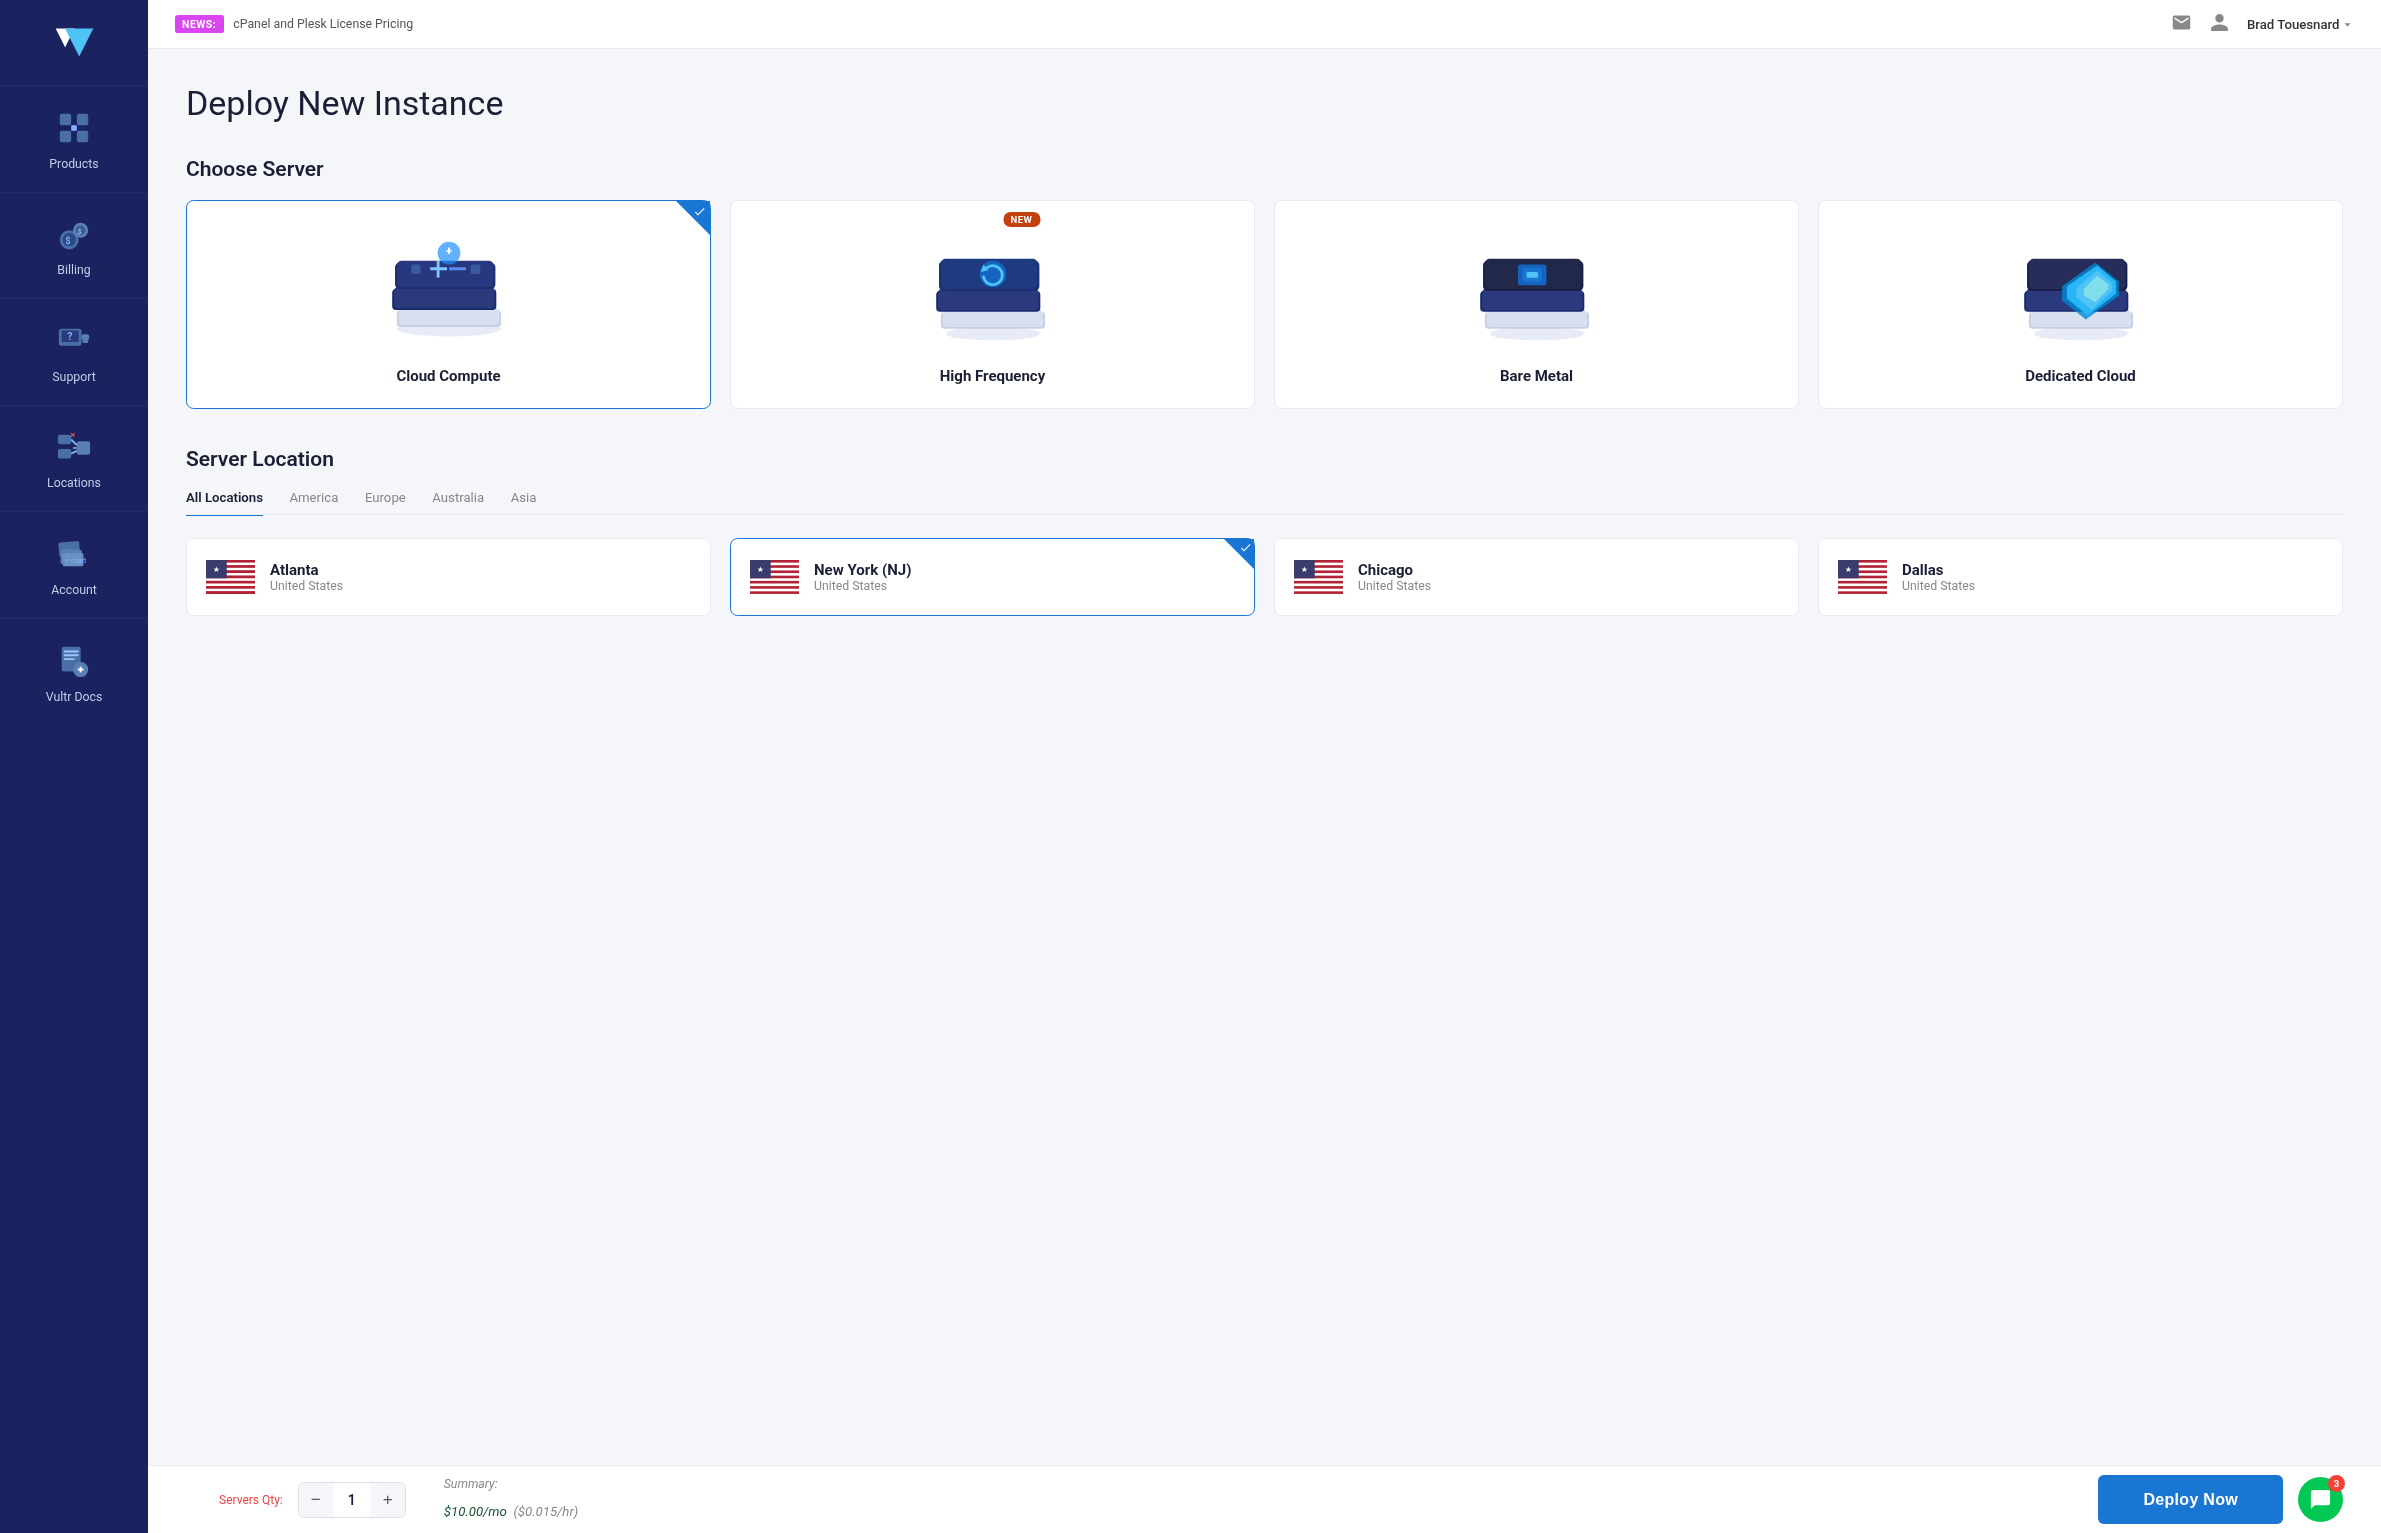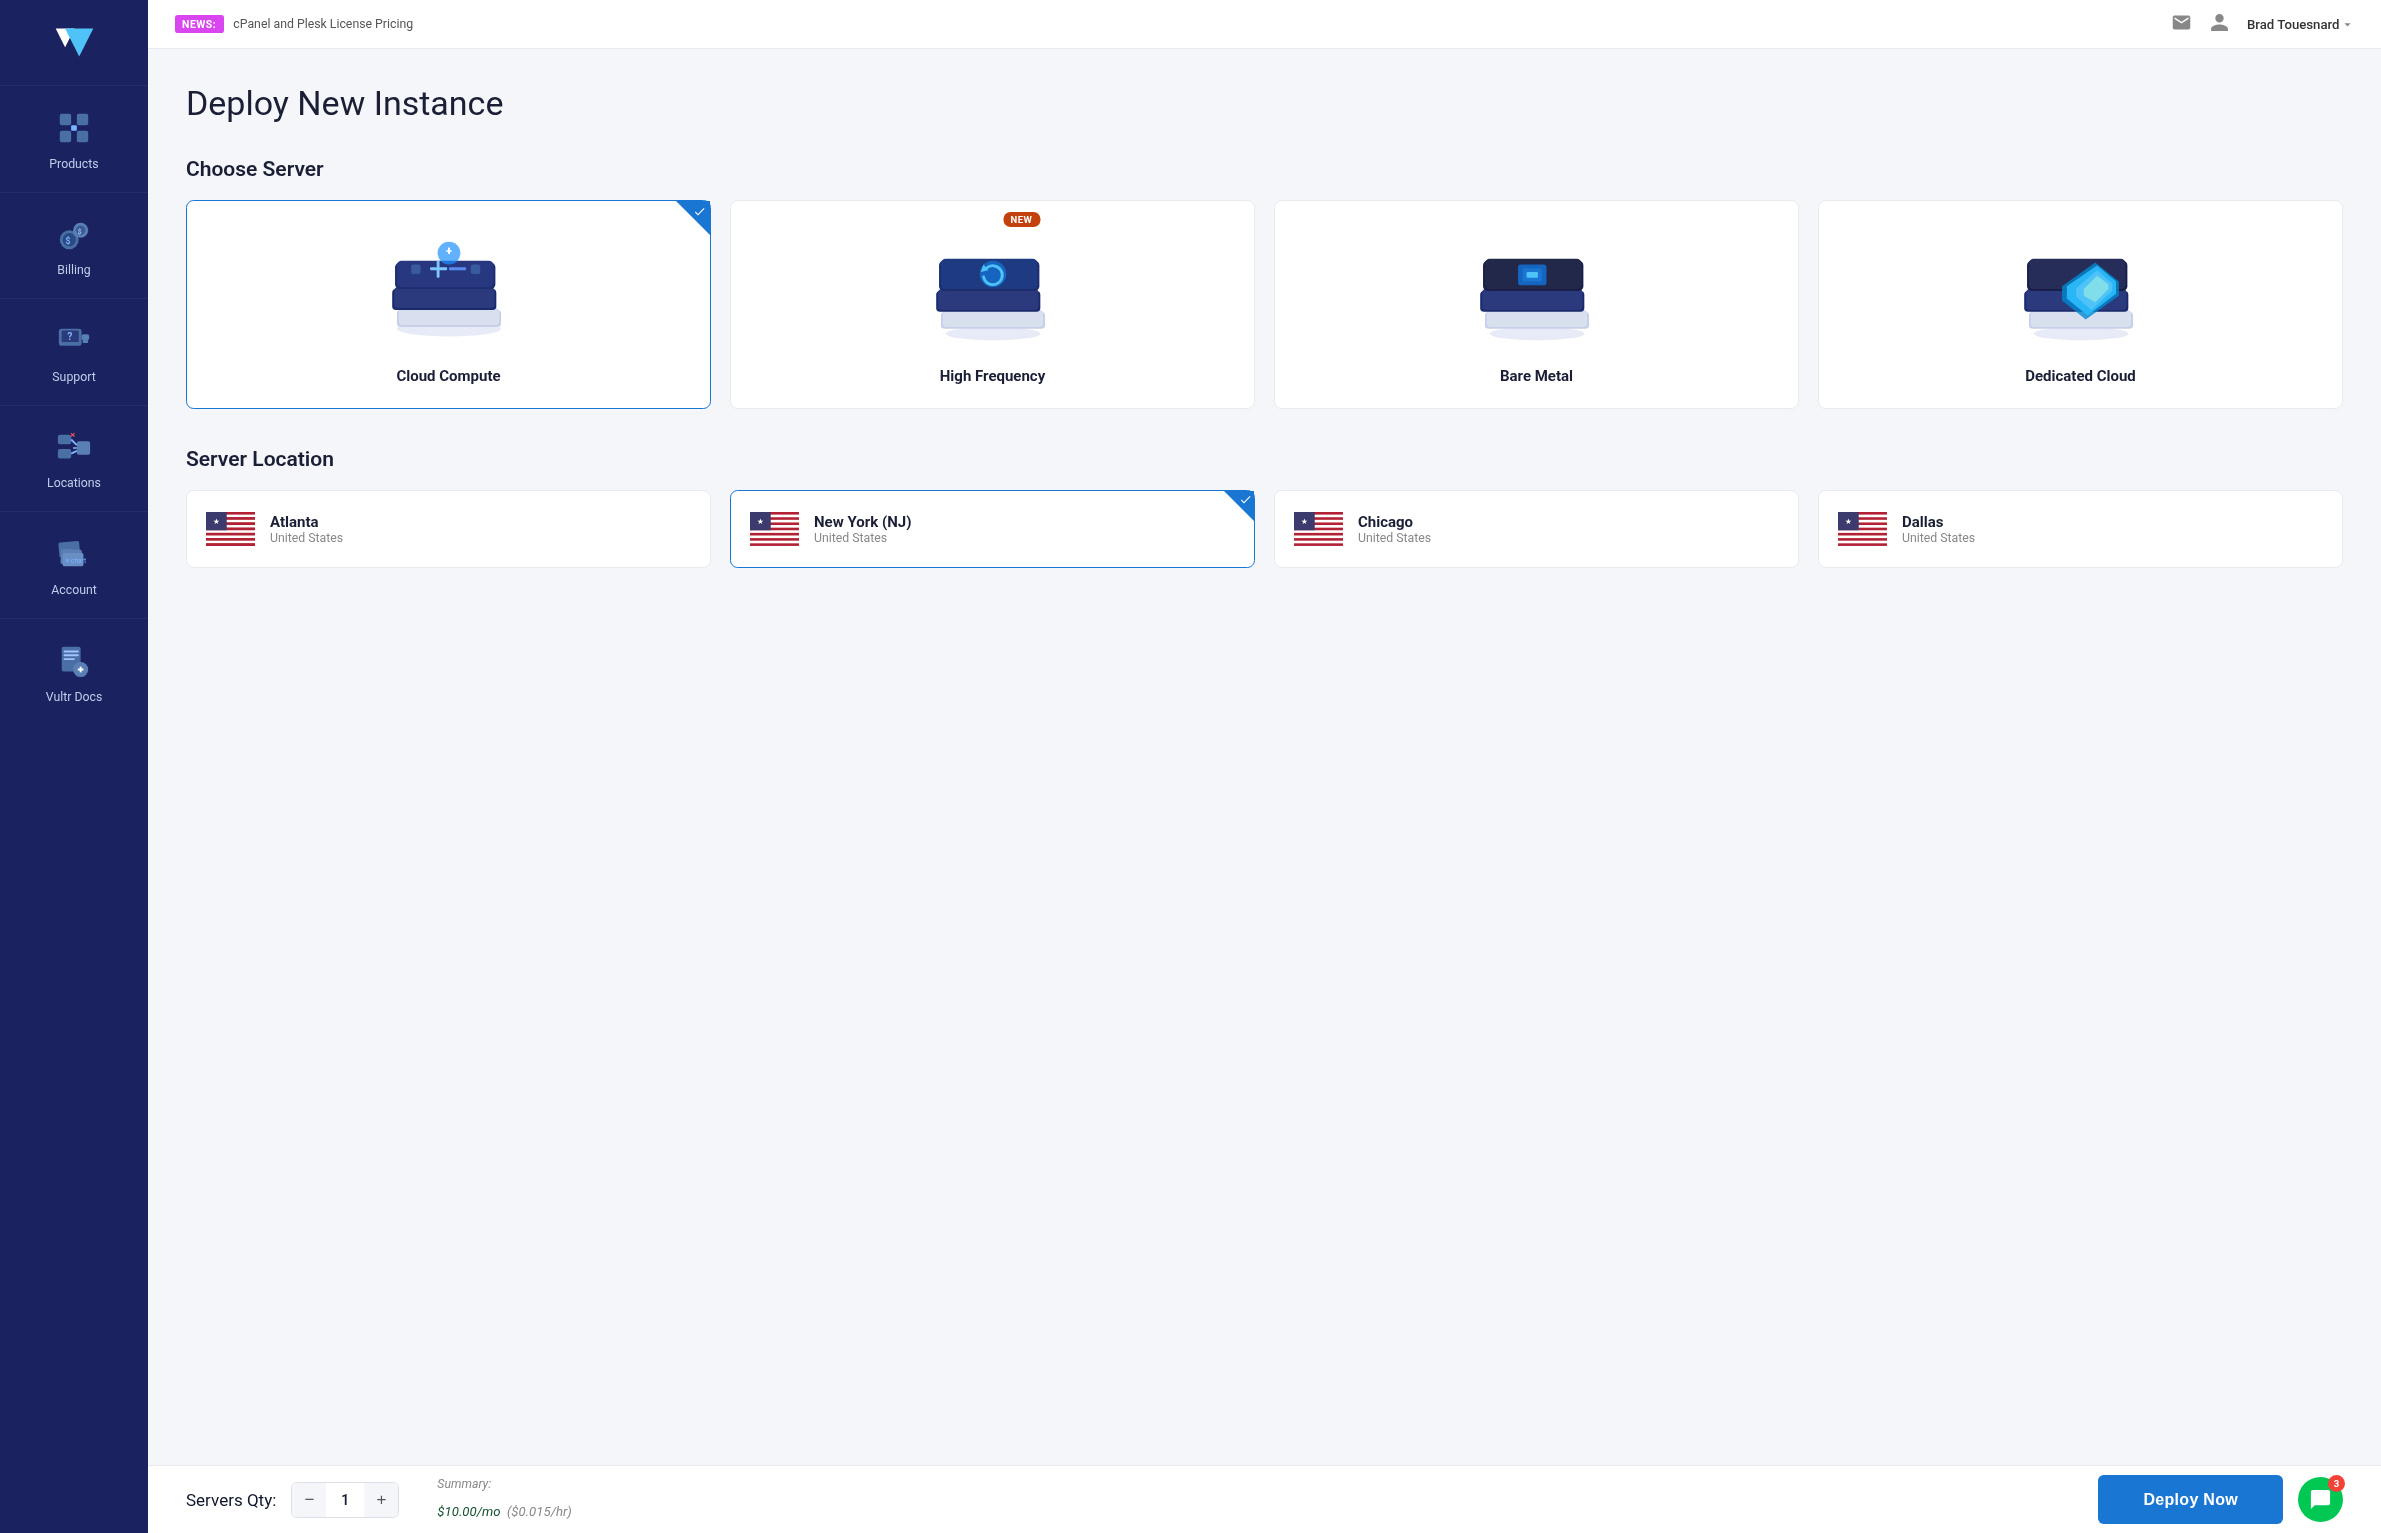--- a/index.html
+++ b/index.html
@@ -166,21 +166,21 @@
     .bottom-bar {
       background: #fff;
       border-top: 0.9px solid #e8eaf0;
       height: 68px;
       display: flex;
       align-items: center;
       padding: 0 38px;
       flex-shrink: 0;
     }
     .qty-section { display: flex; align-items: center; gap: 15px; }
-    .qty-label { font-size: 17px; color: #0f172a; }
+    .qty-label { font-size: 12px; color: #ef4444; margin-left: 33px; }
     .qty-control { display: flex; align-items: center; border: 0.9px solid #dde0e8; border-radius: 5.7px; overflow: hidden; }
     .qty-btn { width: 34px; height: 34px; background: #f5f6fa; border: none; cursor: pointer; font-size: 17px; color: #555; display: flex; align-items: center; justify-content: center; }
     .qty-value { width: 38px; text-align: center; font-size: 14px; font-weight: 600; color: #1a1f36; }
     .summary-section { margin-left: 38px; display: flex; flex-direction: column; font-style: italic; }
     .summary-label { font-size: 12.3px; color: #888; }
     .summary-price { font-size: 26.5px; font-weight: 700; color: #1976d2; }
     .summary-price span { font-size: 13.2px; color: #14532d; font-weight: 400; }
     .deploy-btn {
       margin-left: auto;
       background: #1976d2;
@@ -438,20 +438,27 @@
             <polygon points="70,57 92,38 108,52 108,60 86,80 70,66" fill="#4fc3f7"></polygon>
             <polygon points="78,58 92,44 104,53 104,58 90,72 78,65" fill="#80deea"></polygon>
           </svg>
         </div>
         <span class="card-label">Dedicated Cloud</span>
       </div>
     </div>
 
     <h2 class="section-title">Server Location</h2>
 
+    <div class="location-tabs">
+      <div class="location-tab active">All Locations</div>
+      <div class="location-tab">America</div>
+      <div class="location-tab">Europe</div>
+      <div class="location-tab">Australia</div>
+      <div class="location-tab">Asia</div>
+    </div>
 
     <div class="location-cards">
 
       <div class="location-card">
         <div class="flag">
           <svg viewBox="0 0 52 36" xmlns="http://www.w3.org/2000/svg">
             <rect width="52" height="36" fill="#B22234"></rect>
             <rect y="0" width="52" height="2.77" fill="#B22234"></rect>
             <rect y="2.77" width="52" height="2.77" fill="white"></rect>
             <rect y="5.54" width="52" height="2.77" fill="#B22234"></rect>

